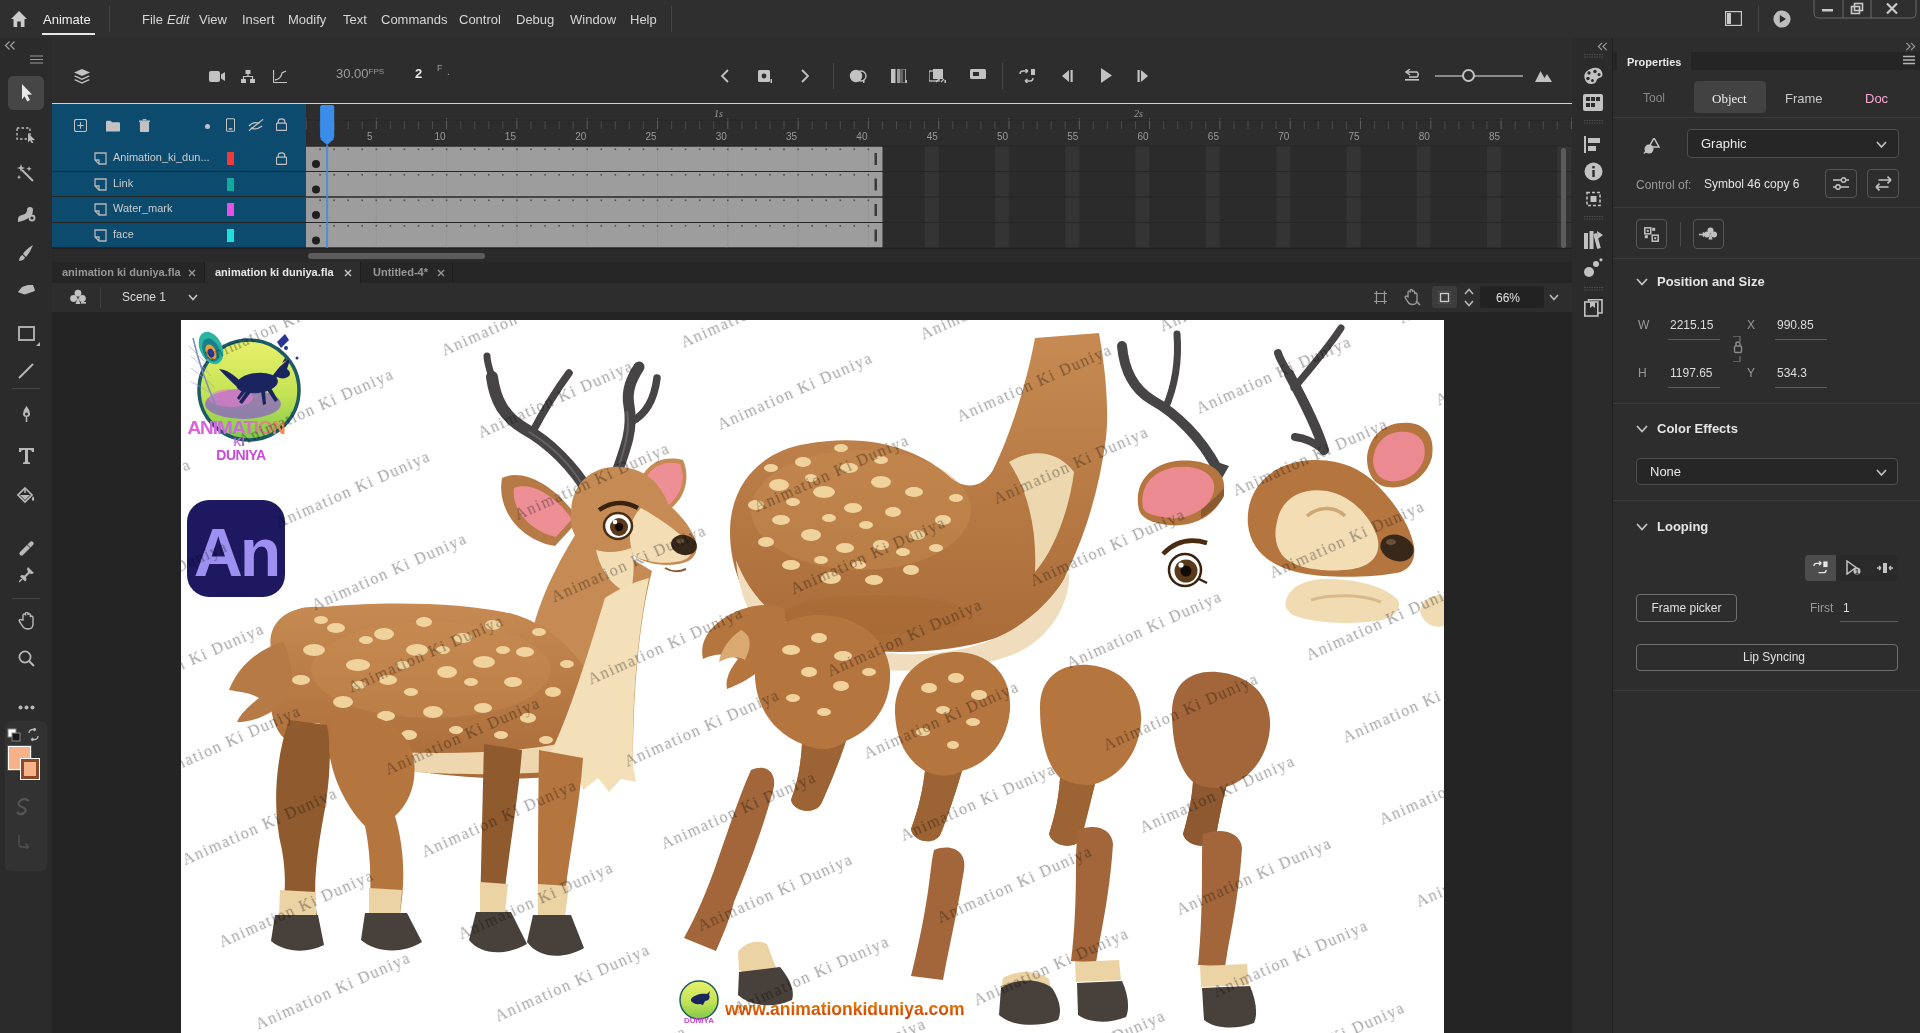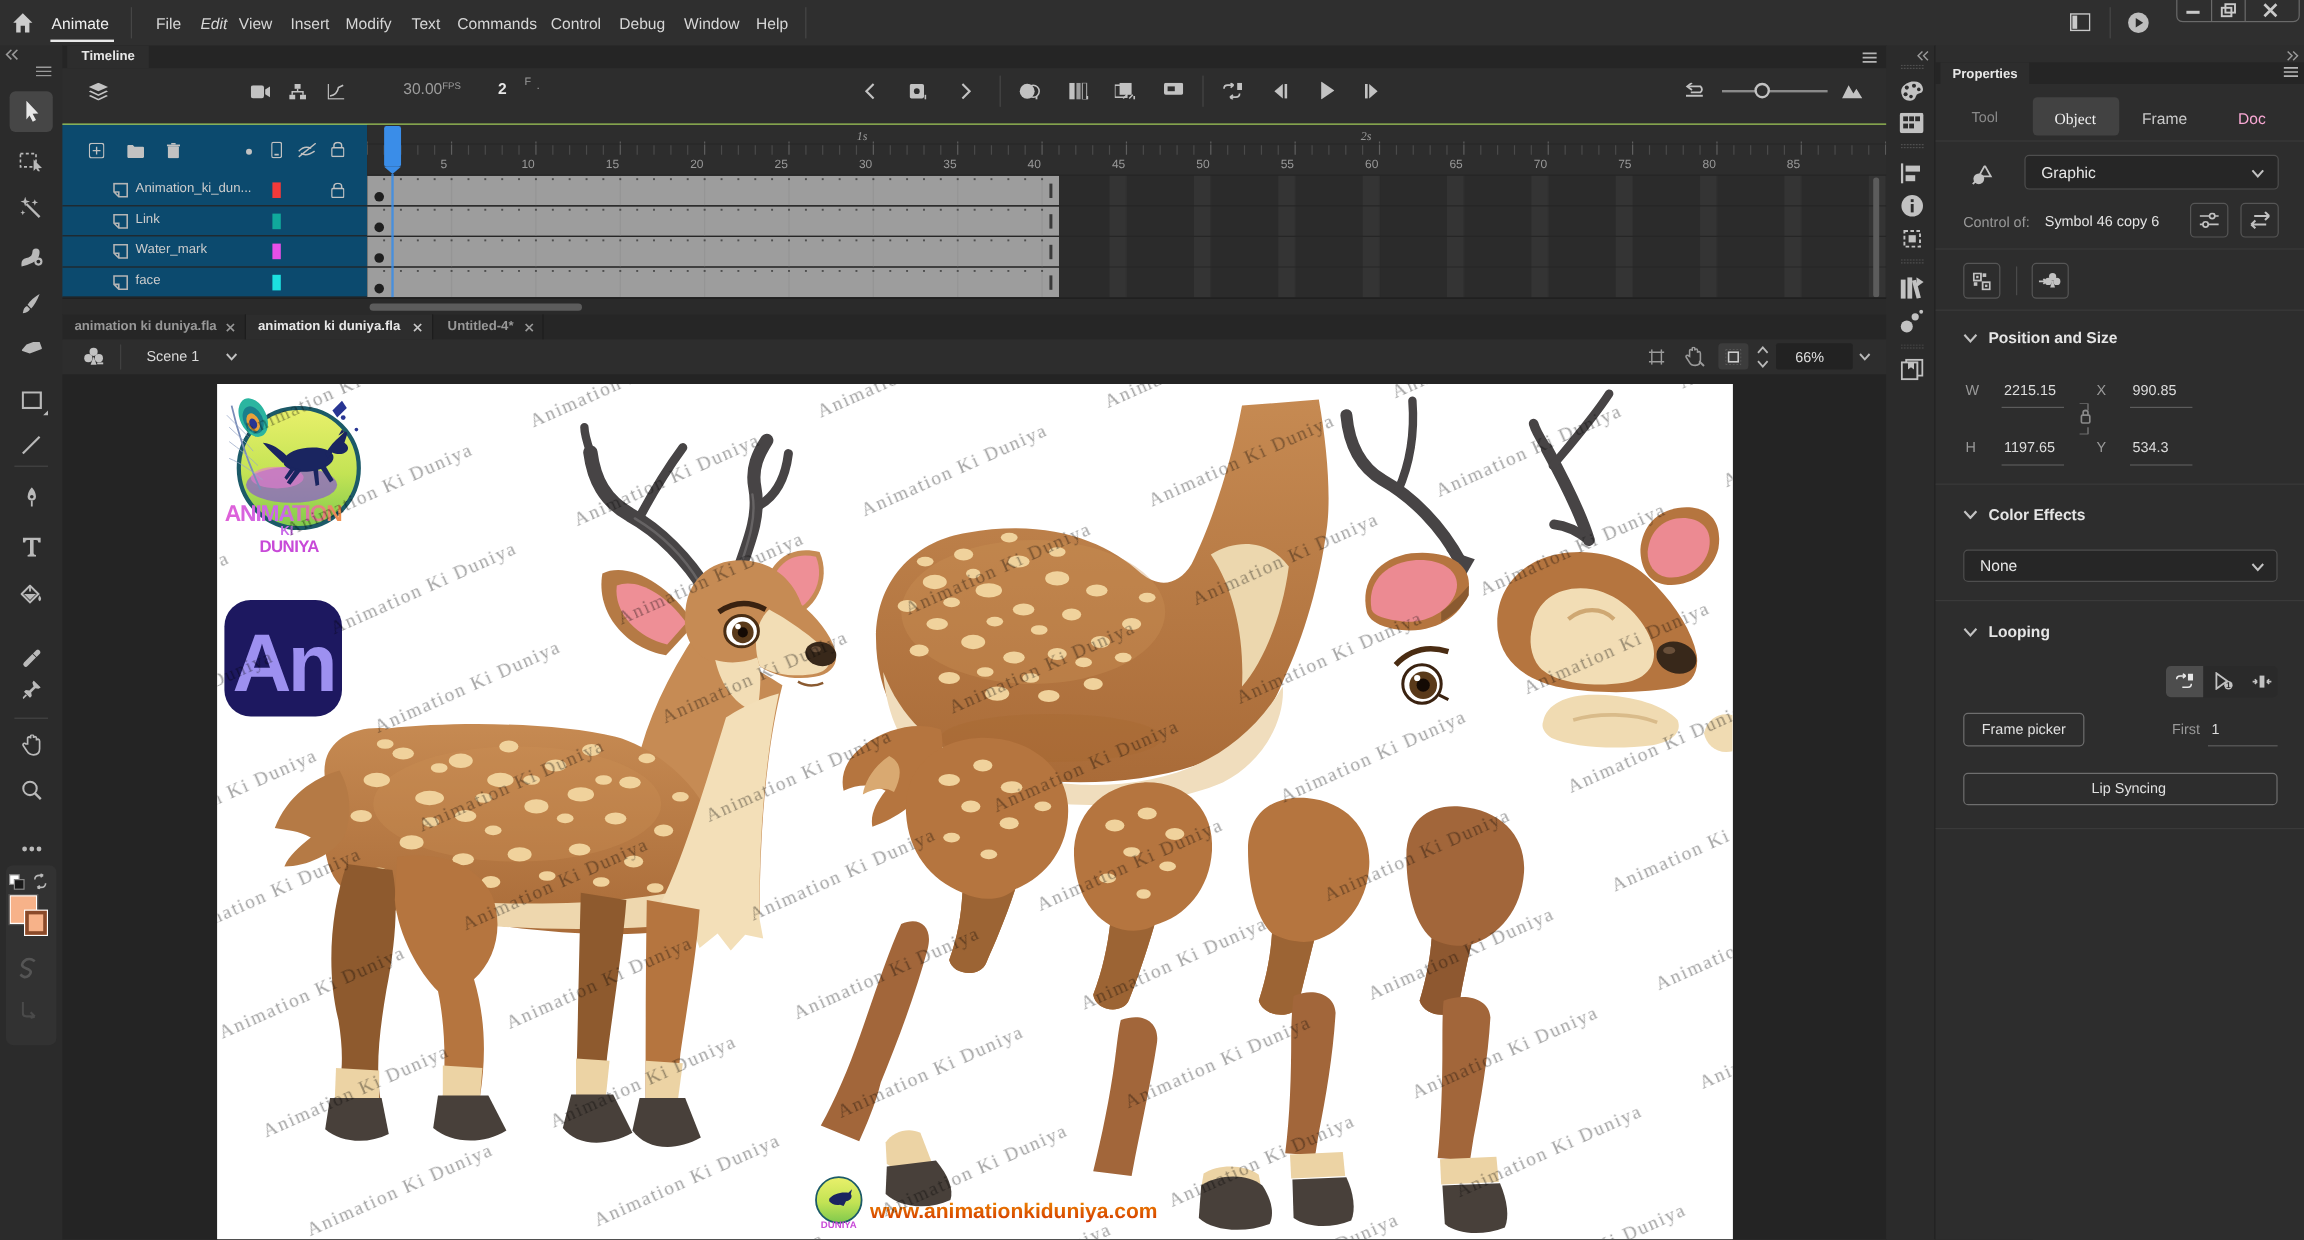--- a/index.html
+++ b/index.html
@@ -52,21 +52,21 @@
 <body>
 <div id="app">
 
   <div id="menubar">
     <svg class="abs" style="left:10px;top:10px" width="18" height="18" viewBox="0 0 18 18">
         <path d="M9 1 L17 9 L14.5 9 L14.5 17 L10.8 17 L10.8 11.5 L7.2 11.5 L7.2 17 L3.5 17 L3.5 9 L1 9 Z" fill="#cccccc"></path>
       </svg>
     <span class="mi" style="left:43px;color:#f0f0f0;">Animate</span>
     <div class="abs" style="left:42px;top:33px;width:53px;height:2px;background:#e8e8e8;"></div>
     <div class="sep" style="left:109px;"></div>
-    <span class="mi" style="left:130px;">File</span>
+    <span class="mi" style="left:142px;">File</span>
     <span class="mi" style="left:167px;font-style:italic;">Edit</span>
     <span class="mi" style="left:199px;">View</span>
     <span class="mi" style="left:242px;">Insert</span>
     <span class="mi" style="left:288px;">Modify</span>
     <span class="mi" style="left:343px;">Text</span>
     <span class="mi" style="left:381px;">Commands</span>
     <span class="mi" style="left:459px;">Control</span>
     <span class="mi" style="left:516px;">Debug</span>
     <span class="mi" style="left:570px;">Window</span>
     <span class="mi" style="left:630px;">Help</span>
@@ -229,26 +229,20 @@
     <div class="abs" style="left:21px;top:721px;width:18px;height:20px;background:#f7b289;border:3px solid #8a4a2a;box-shadow:0 0 0 1px #fff;"></div>
     <svg class="abs" style="left:16px;top:760px" width="16" height="18" viewBox="0 0 16 18">
         <path d="M13 3 Q8 -1 4 3 Q0 7 6 9 Q12 11 8 15 Q4 18 1 14" stroke="#555555" stroke-width="2.2" fill="none"></path>
       </svg>
     <svg class="abs" style="left:18px;top:797px" width="12" height="14" viewBox="0 0 12 14">
         <path d="M1 0 V9 Q1 12 4 12 L11 12 M11 12 L7.5 8.5 M11 12 L7.5 13.5" stroke="#4a4a4a" stroke-width="1.8" fill="none"></path>
       </svg>
   </div>
 
   <div id="timeline">
-    <div id="tl-tabs">
-        <div id="tl-tab">Timeline</div>
-      <svg class="abs" style="left:1500px;top:5px" width="12" height="10" viewBox="0 0 12 10">
-          <path d="M0 1.5 H12 M0 5 H12 M0 8.5 H12" stroke="#b5b5b5" stroke-width="1.4"></path>
-        </svg>
-    </div>
     <div id="tl-toolbar">
 
       <svg class="abs" style="left:22px;top:12px" width="16" height="15" viewBox="0 0 16 15">
           <path d="M8 0 L16 3.5 L8 7 L0 3.5 Z" fill="#c2c2c2"></path>
           <path d="M1.5 6.5 L8 9.5 L14.5 6.5 L16 7.3 L8 11 L0 7.3 Z" fill="#c2c2c2"></path>
           <path d="M1.5 10.2 L8 13.2 L14.5 10.2 L16 11 L8 14.7 L0 11 Z" fill="#c2c2c2"></path>
         </svg>
 
       <svg class="abs" style="left:157px;top:14px" width="16" height="11" viewBox="0 0 16 11">
           <rect x="0" y="0" width="11" height="11" rx="2" fill="#c2c2c2"></rect>

